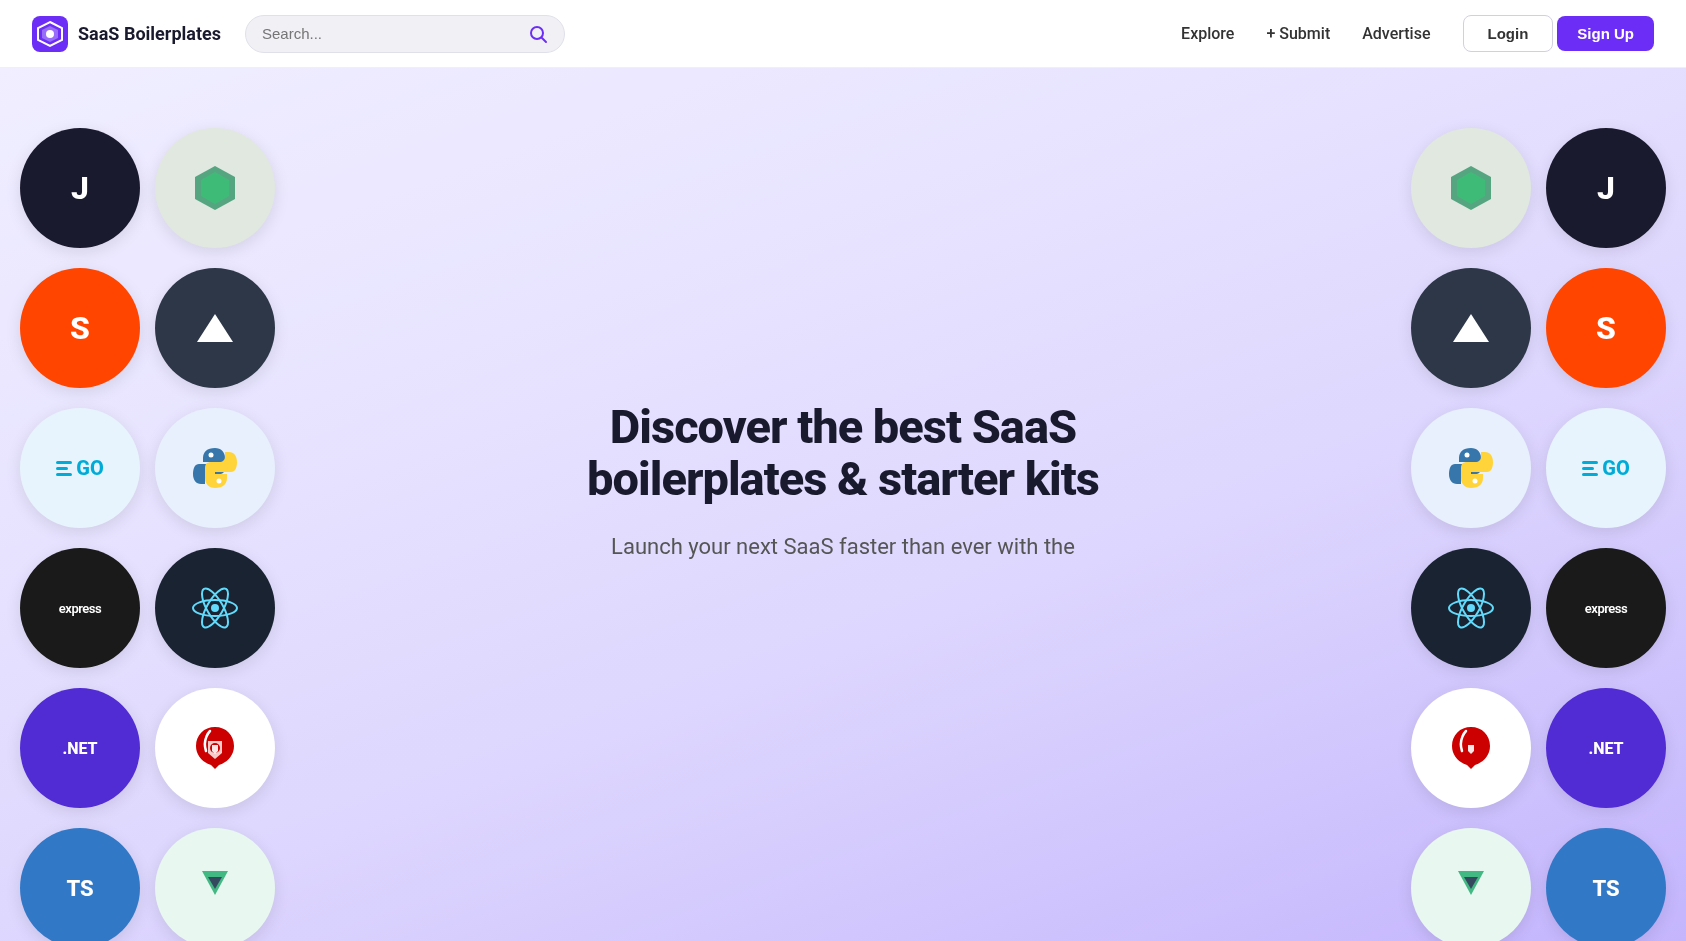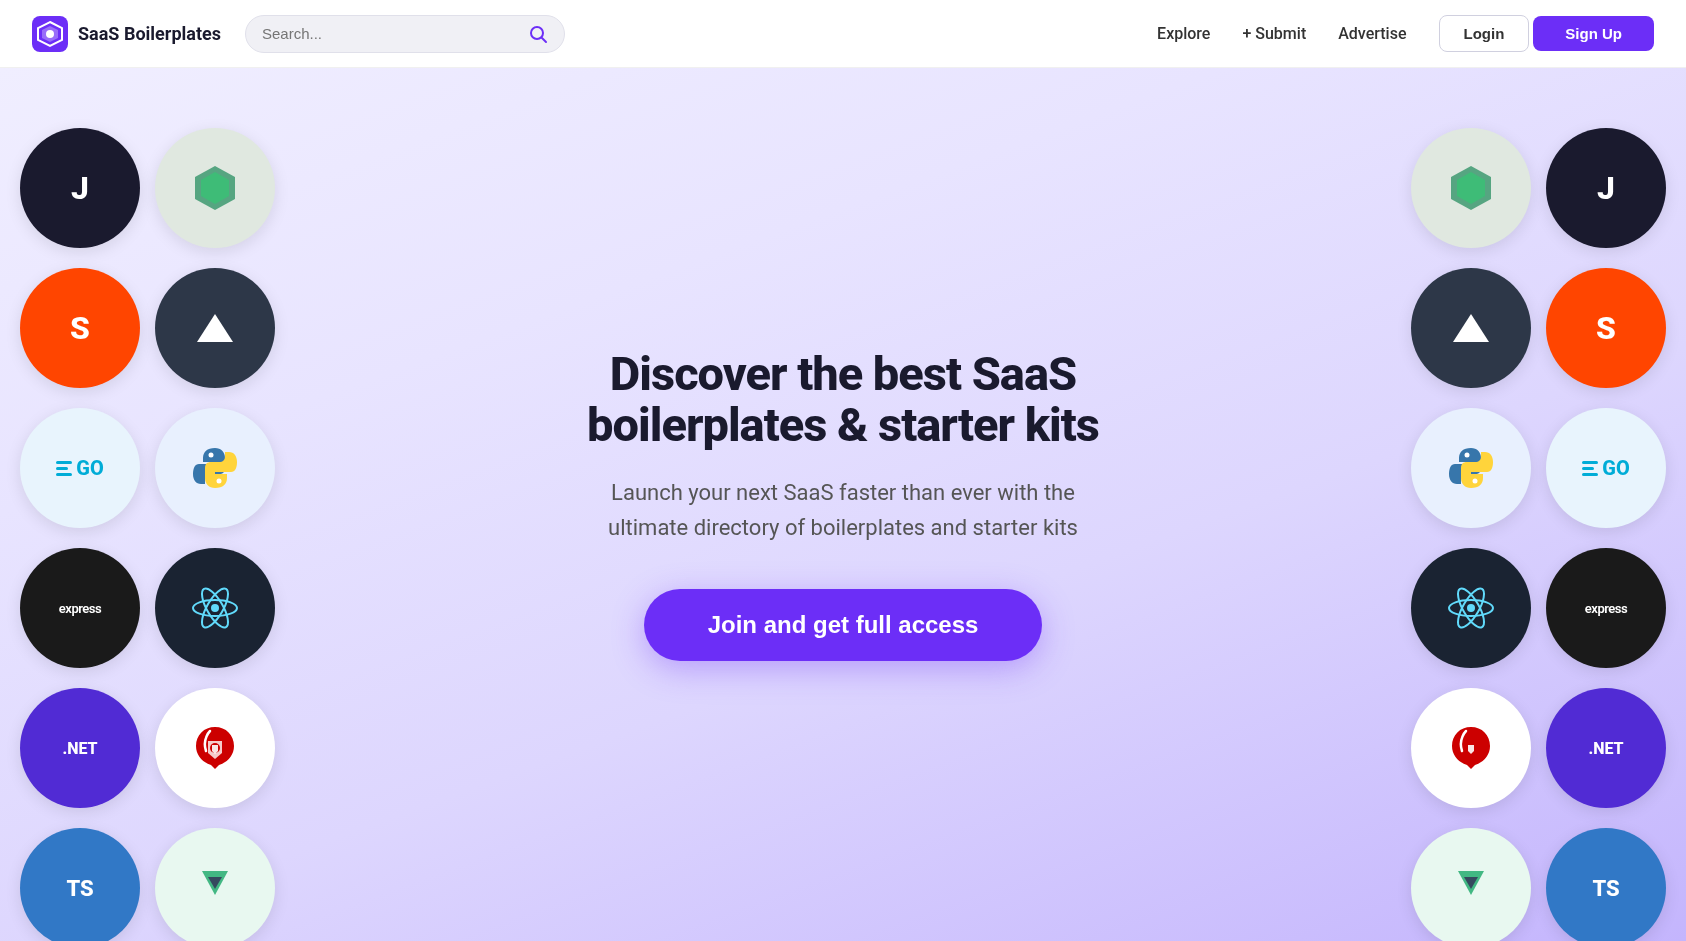--- a/index.html
+++ b/index.html
@@ -104,21 +104,21 @@
       border-radius: 8px;
       border: 1.5px solid #d0d0df;
       background: white;
       font-size: 15px;
       font-weight: 600;
       color: #333;
       cursor: pointer;
     }
 
     .btn-signup {
-      padding: 9px 32px;
+      padding: 9px 20px;
       border-radius: 8px;
       border: none;
       background: #6c2ef7;
       font-size: 15px;
       font-weight: 600;
       color: white;
       cursor: pointer;
     }
 
     
@@ -351,23 +351,21 @@
     </div>
   </div>
 
   <div class="hero-content">
     <h1 class="hero-title">
       <span>Discover the best SaaS</span><br>
       <span>boilerplates &amp; starter kits</span>
     </h1>
     <p class="hero-subtitle">
       <span>Launch your next SaaS faster than ever with the</span><br>
-      <span>ultimate directory of boilerplates and starter kits</span>
     </p>
-    <button class="cta-button">Join and get full access</button>
   </div>
 
   <div class="icon-column right-near">
 
     <div class="icon-circle" style="background:#e0e8e0;">
       <svg width="52" height="52" viewBox="0 0 52 52">
         <polygon points="26,4 46,15 46,37 26,48 6,37 6,15" fill="#3d9970" opacity="0.85"></polygon>
         <polygon points="26,10 40,18 40,34 26,42 12,34 12,18" fill="#2ecc71" opacity="0.6"></polygon>
       </svg>
     </div>

